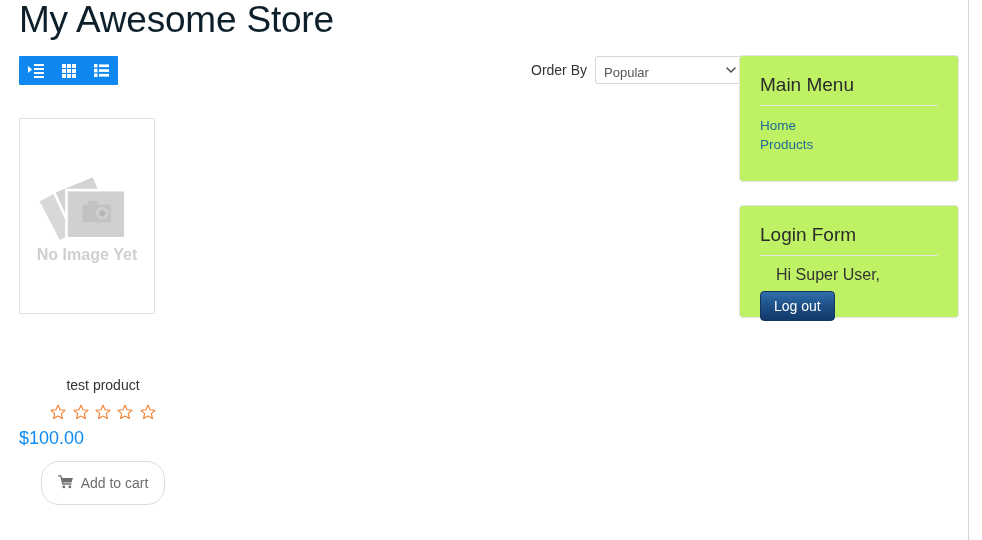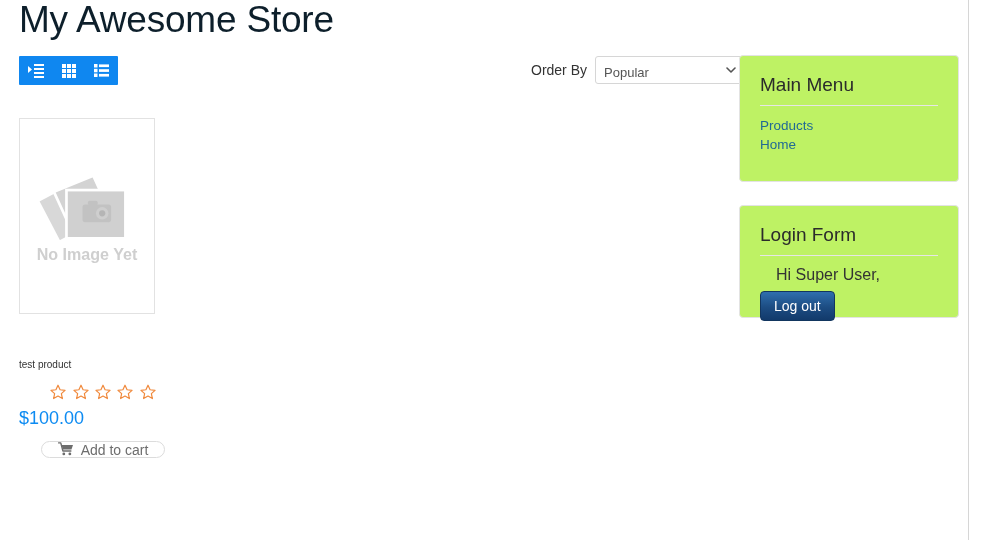--- a/index.html
+++ b/index.html
@@ -116,22 +116,23 @@
     box-sizing: border-box;
     display: flex;
     align-items: center;
     justify-content: center;
     overflow: hidden;
     margin-top: 8px;
   }
   .noimg { display: block; }
 
   .product-name {
-    margin-top: 42px;
-    font-size: 10px;
+    margin-top: 62px;
+    text-align: center;
+    font-size: 14px;
     color: #333333;
     line-height: 18px;
   }
   .rating {
     margin-top: 10px;
     text-align: center;
     line-height: 0;
     white-space: nowrap;
   }
   .rating svg { margin: 0 1px; vertical-align: middle; }
@@ -144,21 +145,21 @@
   }
   .addcart-row {
     margin-top: 13px;
     display: flex;
     justify-content: center;
   }
   .add-to-cart {
     display: inline-flex;
     align-items: center;
     gap: 7px;
-    height: 17px;
+    height: 44px;
     padding: 0 16px;
     border: 1px solid #dcdcdc;
     border-radius: 18px;
     background: #ffffff;
     color: #6d6d6d;
     font-size: 14px;
     font-family: "Liberation Sans", sans-serif;
     cursor: pointer;
     line-height: 1;
     box-sizing: border-box;
@@ -325,24 +326,24 @@
       </button>
     </div>
   </div>
 
   <div class="sidebar">
 
     <div class="module" style="height:127px;">
       <h3 class="module-title">Main Menu</h3>
       <ul class="menu-list">
         <li>
-          <a class="menu-link">Products</a>
+          <a class="menu-link">Home</a>
         </li>
         <li>
-          <a class="menu-link">Home</a>
+          <a class="menu-link">Products</a>
         </li>
       </ul>
     </div>
 
     <div class="module" style="height:113px;">
       <h3 class="module-title">Login Form</h3>
       <p class="greeting">Hi Super User,</p>
       <button class="logout-btn">Log out</button>
     </div>
 

